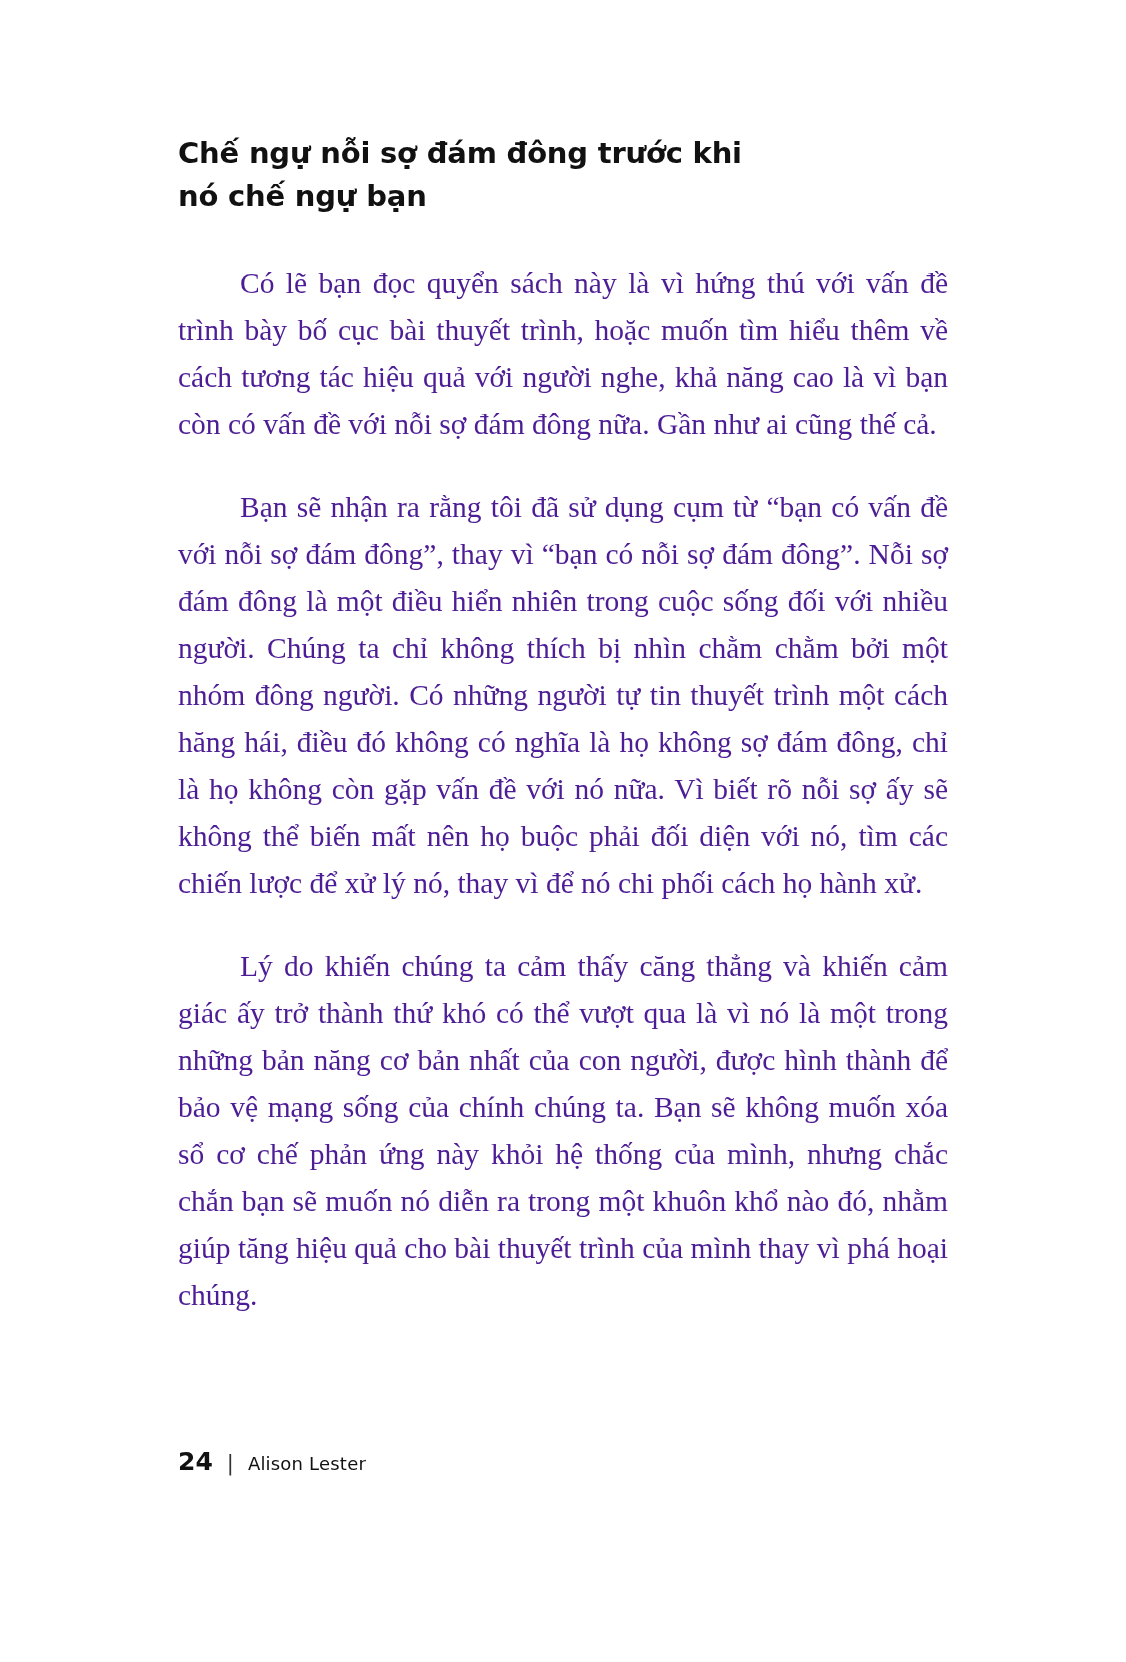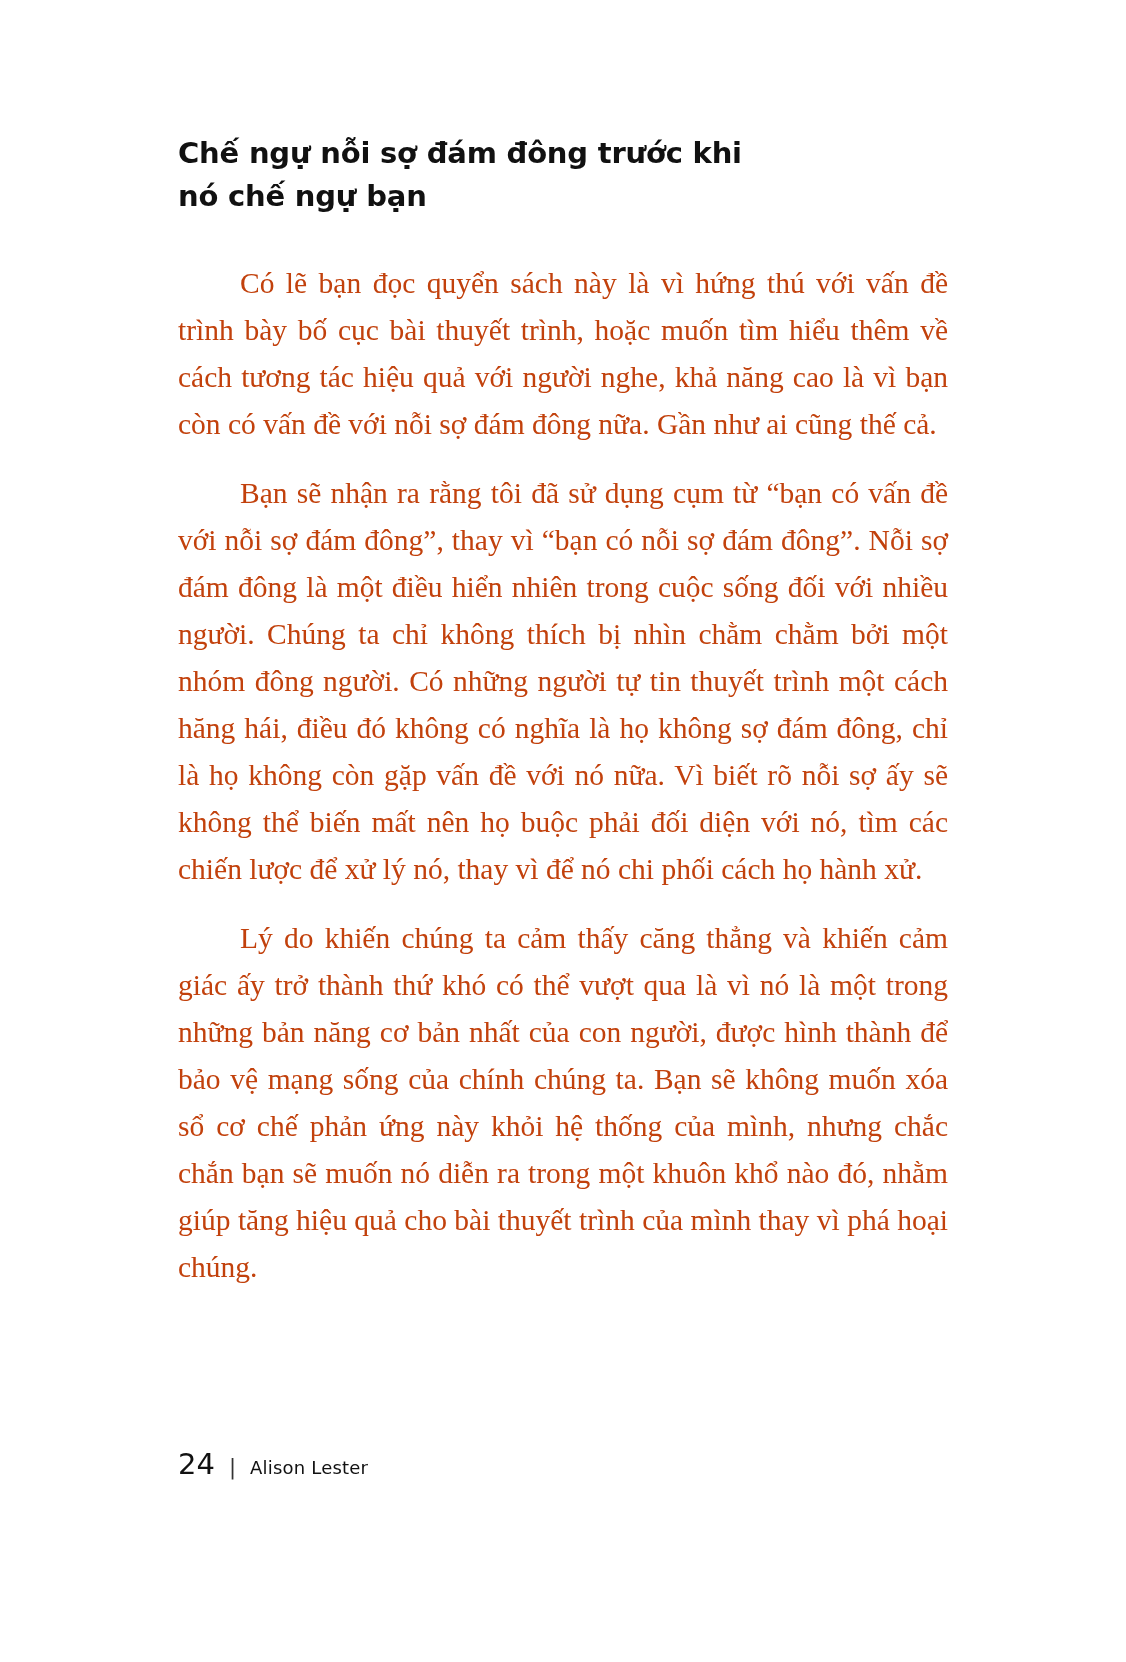--- a/index.html
+++ b/index.html
@@ -38,43 +38,43 @@
     color: #111111;
     margin: 0 0 0 0;
     white-space: pre-line;
   }
   .body-text {
     font-family: "Liberation Serif", serif;
     font-size: 29.5px;
     line-height: 47px;
     text-align: justify;
     text-justify: inter-word;
-    color: #c2410c;
+    color: #4c1d95;
     margin: 0;
     text-indent: 62px;
     hyphens: none;
   }
   .para-first {
     margin-top: 42px;
   }
   .para {
-    margin-top: 22px;
+    margin-top: 36px;
   }
   .footer {
     position: absolute;
     left: 178px;
     top: 1447px;
     display: flex;
     align-items: baseline;
     font-family: "DejaVu Sans", sans-serif;
     color: #111111;
   }
   .footer-page {
-    font-size: 29px;
-    font-weight: 400;
+    font-size: 25px;
+    font-weight: 700;
     text-align: center;
   }
   .footer-sep {
     font-size: 21px;
     margin: 0 14px 0 14px;
     color: #333333;
   }
   .footer-author {
     font-size: 18px;
     font-weight: 400;

